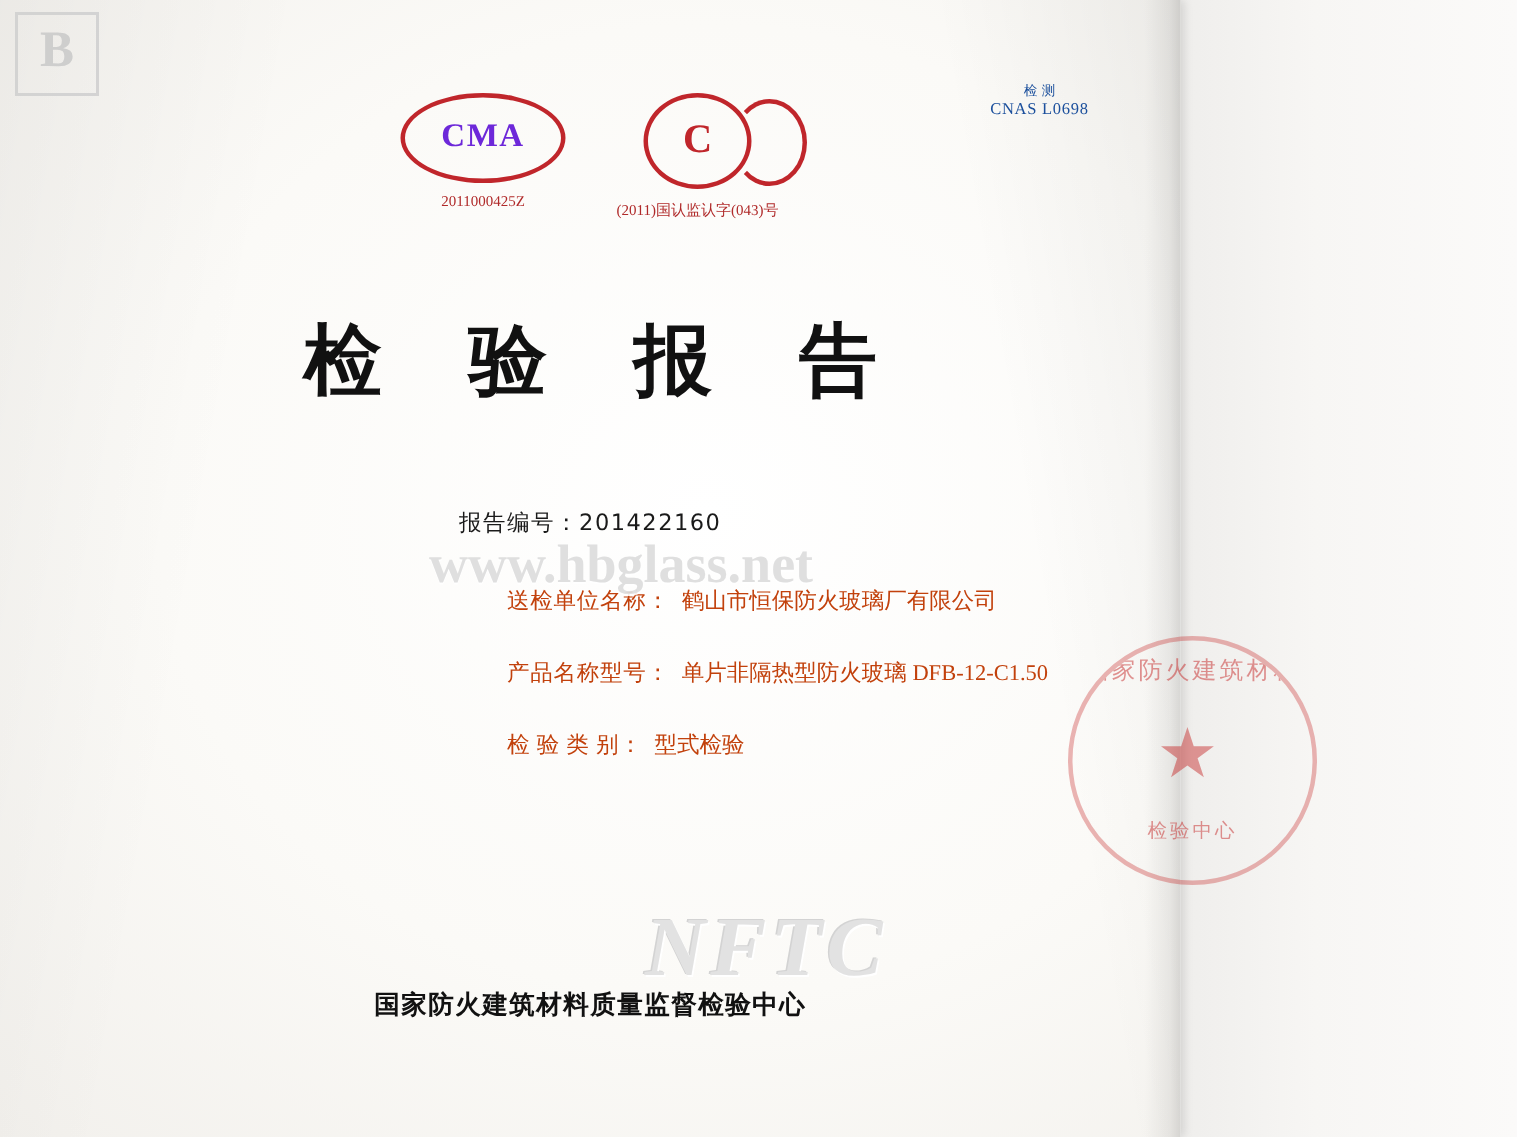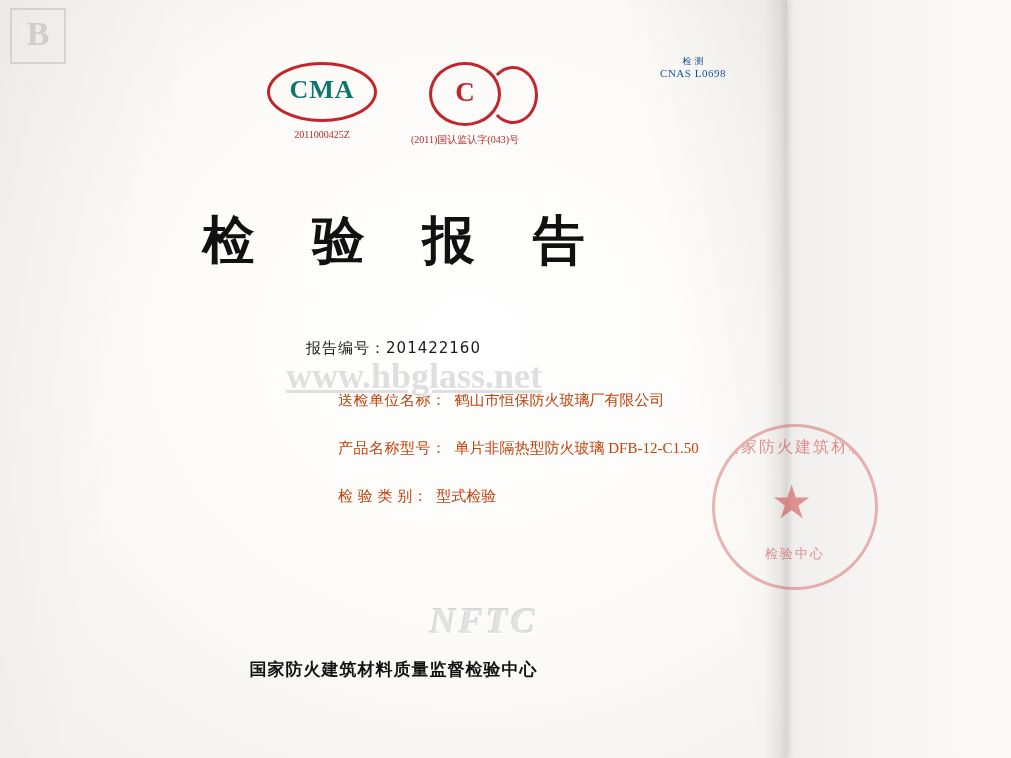--- a/index.html
+++ b/index.html
@@ -94,24 +94,24 @@
   }
 
   
   #mark-cma { left: 262px; top: 0; width: 120px; }
   .cma-ellipse {
     width: 104px;
     height: 54px;
     margin: 0 auto;
     border: 3px solid #c0262b;
     border-radius: 50%;
-    color: #0f766e;
-    font-family: "Liberation Serif", serif;
-    font-weight: bold;
-    font-size: 26px;
+    color: #6d28d9;
+    font-family: "Liberation Serif", serif;
+    font-weight: bold;
+    font-size: 22px;
     letter-spacing: 1px;
     line-height: 50px;
   }
   
   #mark-cal { left: 400px; top: 0; width: 130px; }
   .cal-circle {
     width: 66px;
     height: 58px;
     margin: 0 auto;
     border: 3px solid #c0262b;
@@ -256,39 +256,38 @@
   }
 
   
   #nftc {
     position: absolute;
     left: 430px;
     top: 600px;
     font-family: "Liberation Serif", serif;
     font-weight: bold;
     font-style: italic;
-    font-size: 36px;
+    font-size: 56px;
     letter-spacing: 3px;
     color: #e2e2e2;
     text-shadow: 1px 1px 0 #ffffff, -1px -1px 0 #d3d3d3;
   }
 
   
   #watermark {
     position: absolute;
     left: 286px;
     top: 355px;
     font-family: "Liberation Serif", serif;
     font-weight: bold;
     font-size: 36px;
     color: rgba(220, 220, 220, 0.92);
     text-shadow: 0 1px 0 rgba(255,255,255,0.9);
     letter-spacing: 0px;
     white-space: nowrap;
-    text-decoration: underline;
   }
 
   
   #stamp {
     position: absolute;
     left: 712px;
     top: 424px;
     width: 160px;
     height: 160px;
     border-radius: 50%;

